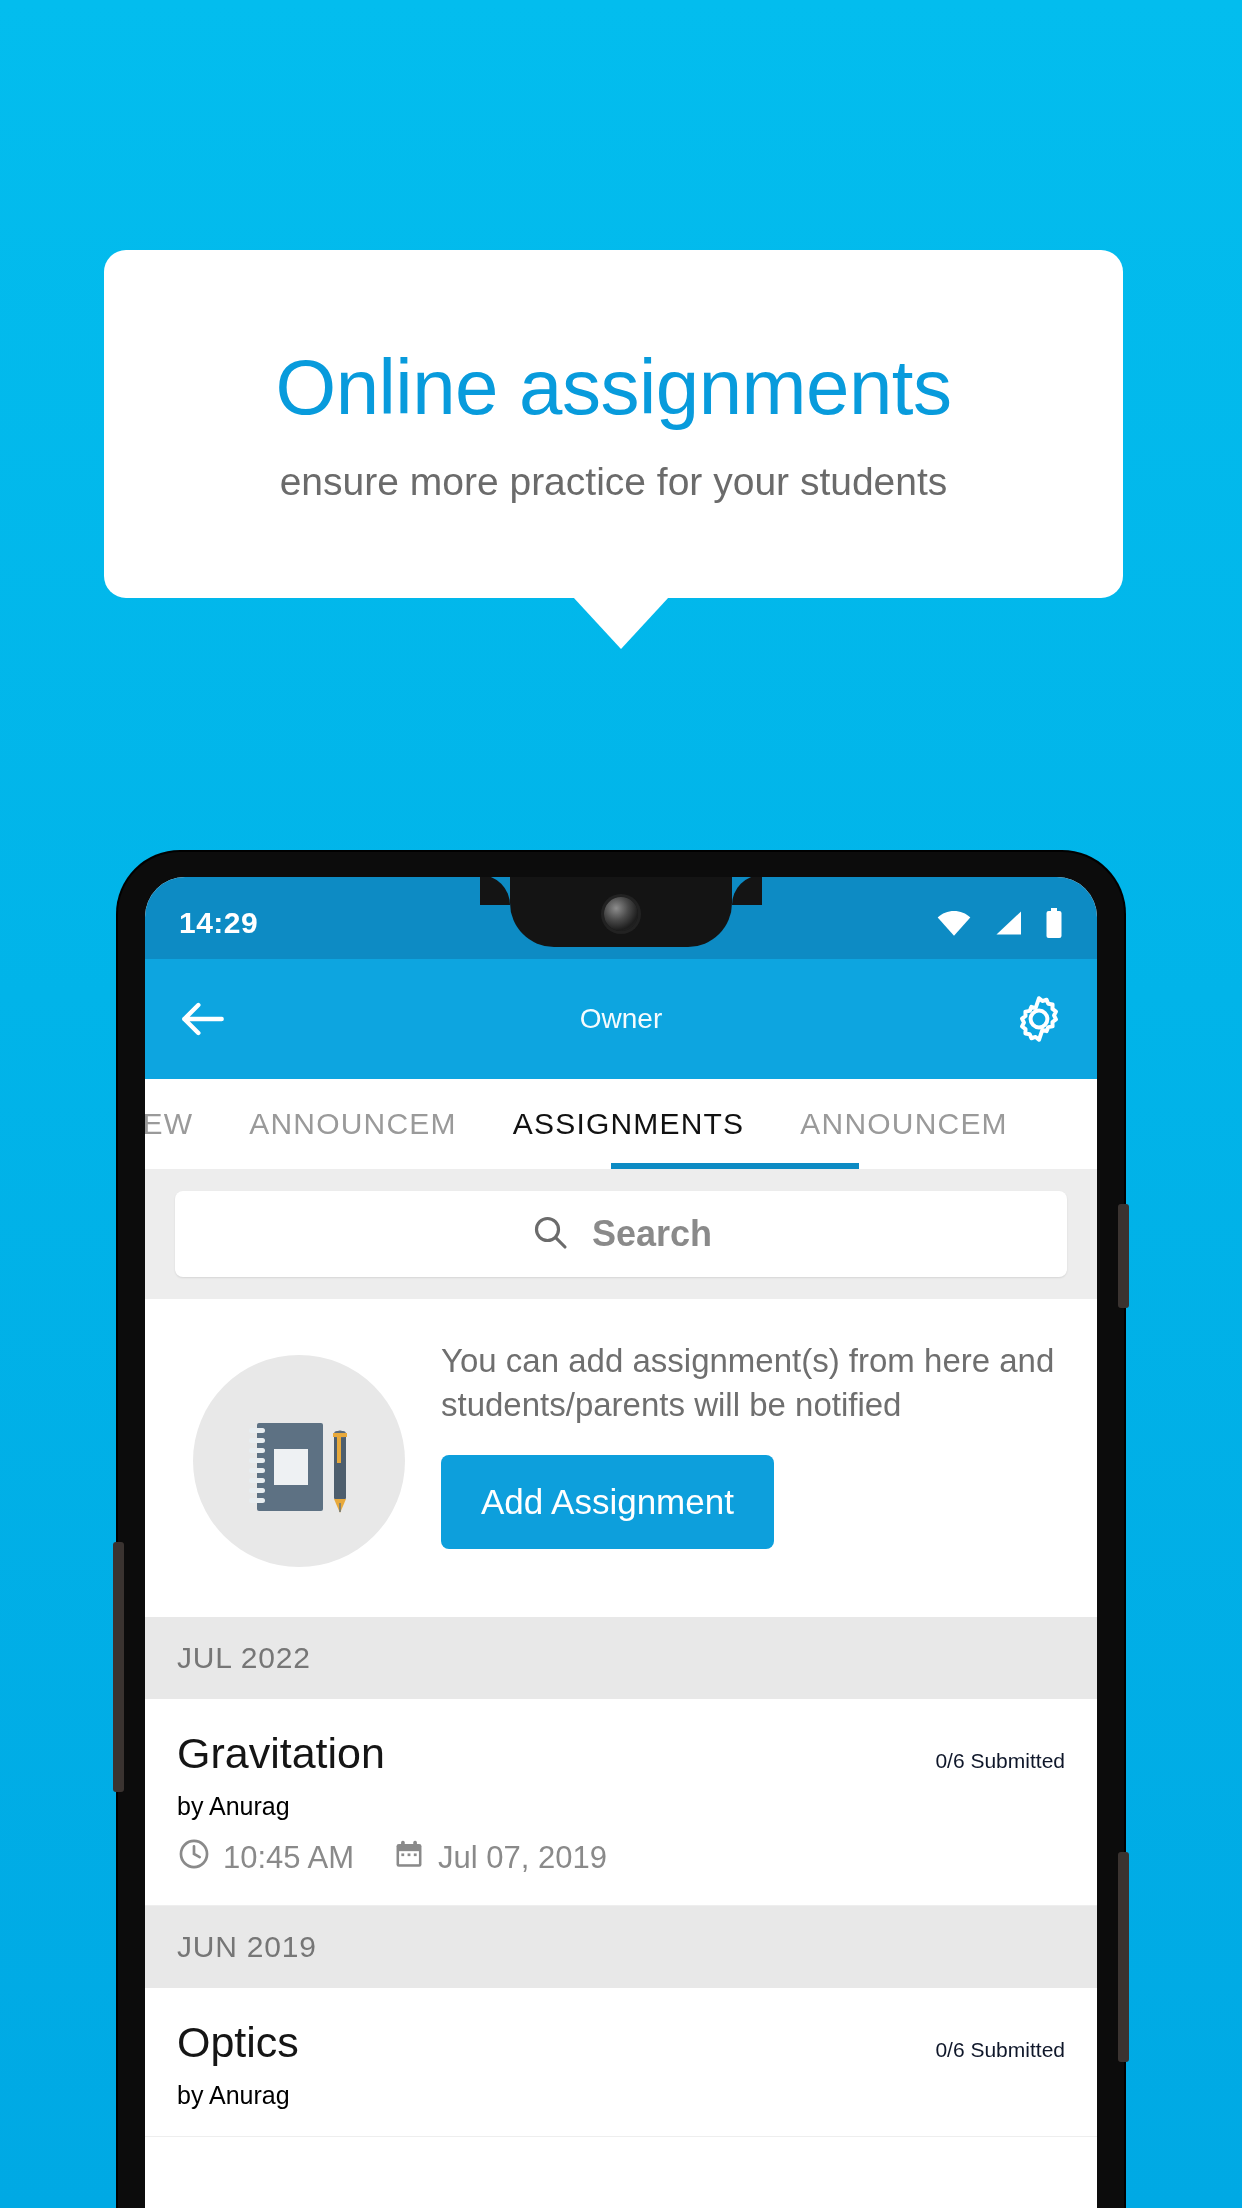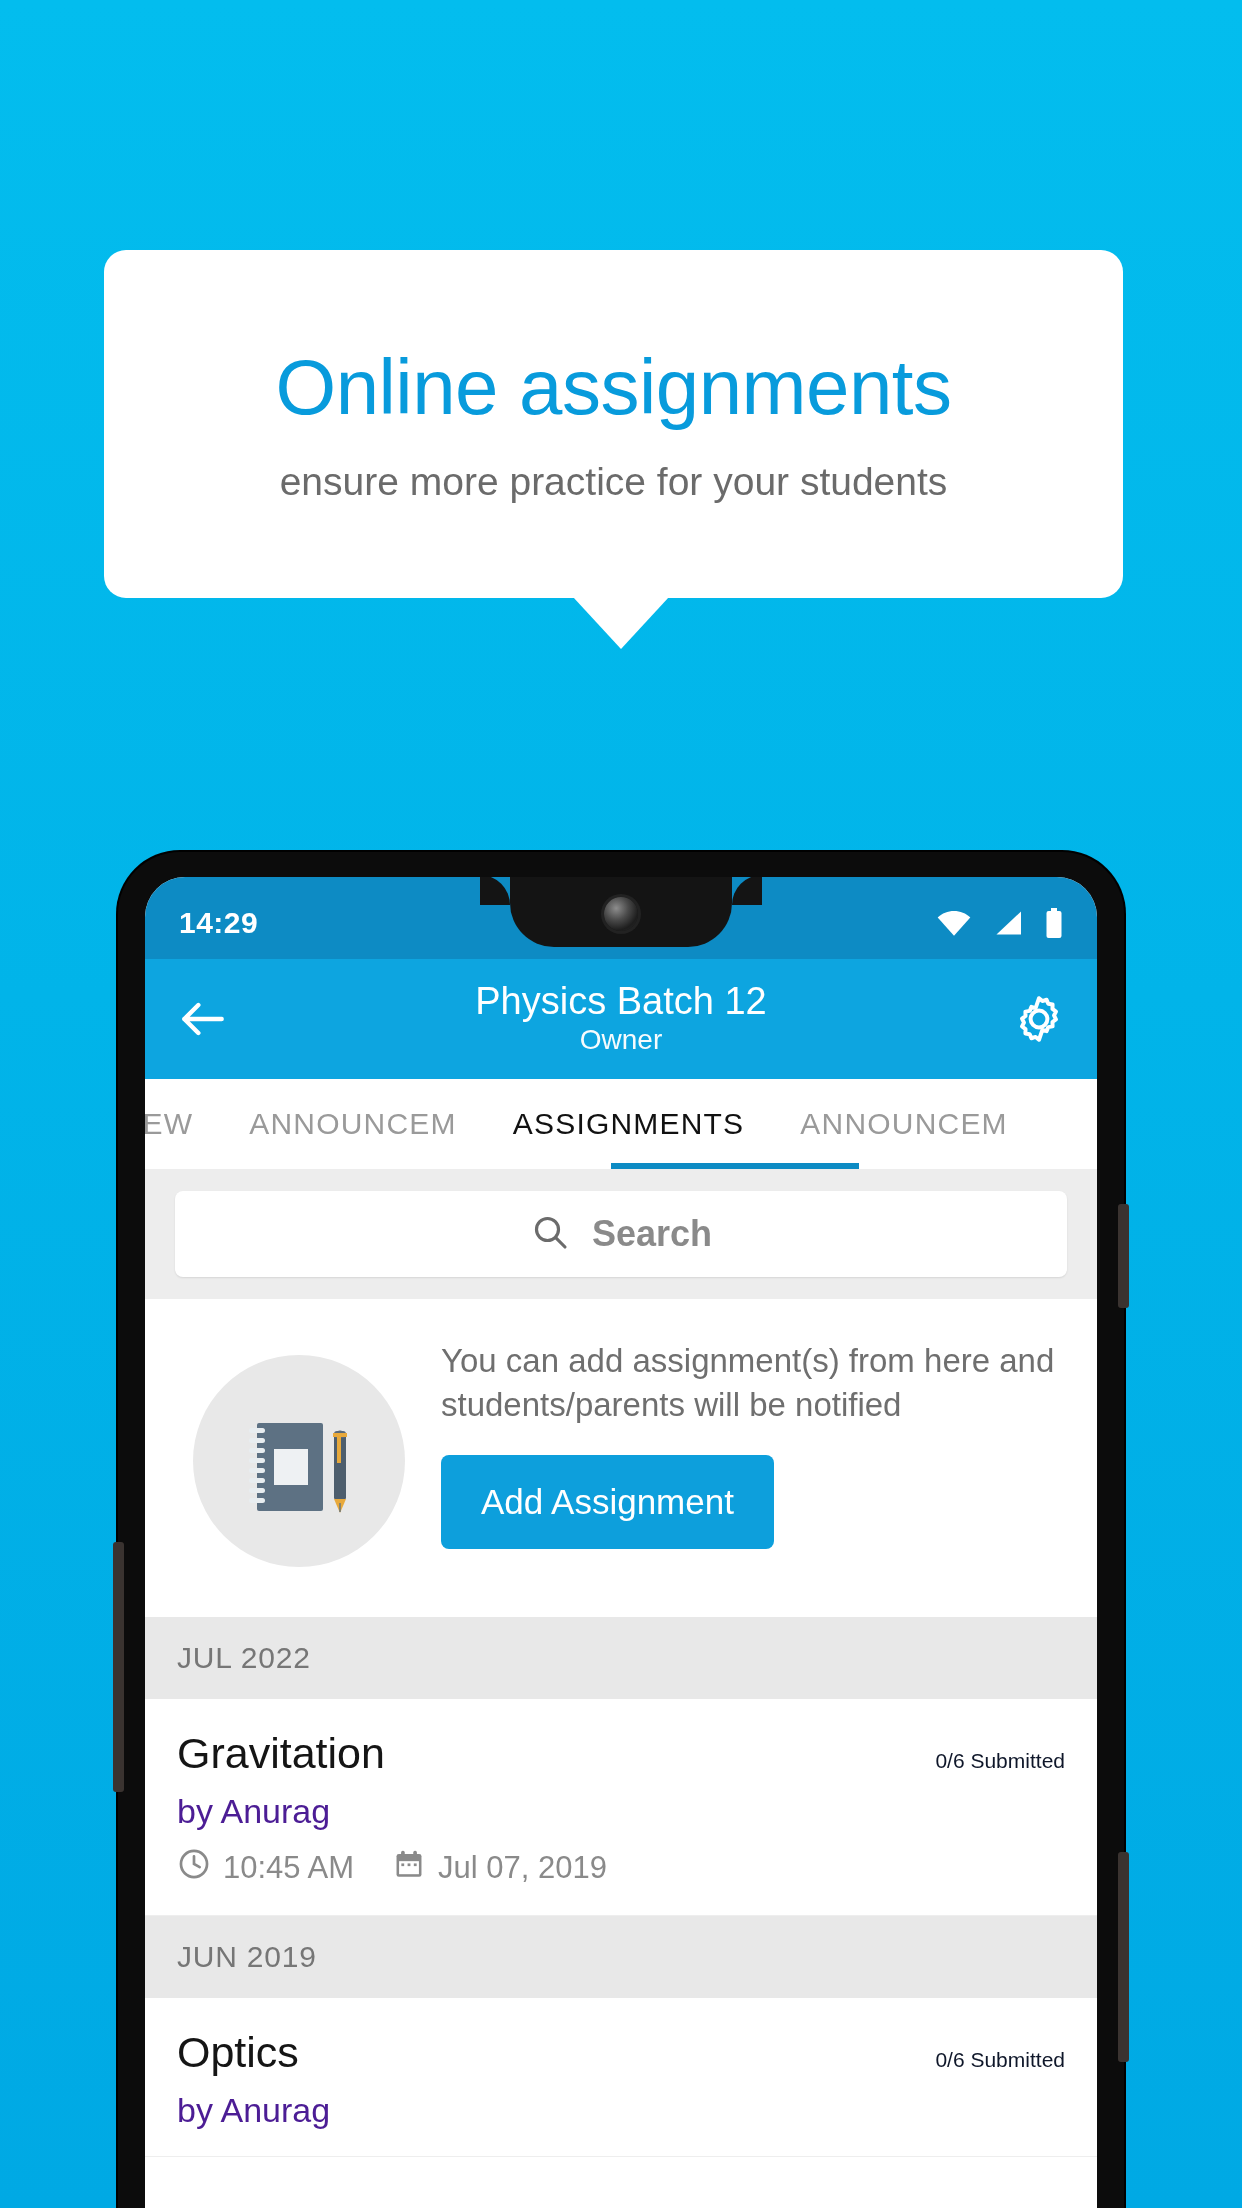--- a/index.html
+++ b/index.html
@@ -230,21 +230,21 @@
   .assignment {
     background:#fff;
     padding:30px 32px 26px 32px;
     border-bottom:1px solid #eeeeee;
   }
   .assignment-row1 {
     display:flex; align-items:baseline; justify-content:space-between;
   }
   .assignment-title { font-size:43px; color:#151515; }
   .assignment-status { font-size:21px; color:#0f172a; }
-  .assignment-by { font-size:34px; color:#4c1d95; margin-top:14px; }
+  .assignment-by { font-size:25px; color:#000000; margin-top:14px; }
   .assignment-meta {
     display:flex; align-items:center;
     gap:12px;
     margin-top:16px;
     font-size:31px; color:#8a8a8a;
   }
   .assignment-meta .gap { width:14px; }
 </style>
 </head>
 <body>
@@ -287,21 +287,20 @@
       </div>
     </div>
 
     <div class="appbar">
       <span class="back-arrow">
         <svg width="56" height="56" viewBox="0 0 24 24">
             <path fill="none" stroke="#ffffff" stroke-width="1.9" stroke-linecap="round" stroke-linejoin="round" d="M20 12 H4 M10 6 L4 12 L10 18"></path>
           </svg>
       </span>
       <div class="appbar-titles">
-        <div class="appbar-title">Physics Batch 12</div>
         <div class="appbar-sub">Owner</div>
       </div>
       <span class="gear">
         <svg width="56" height="56" viewBox="0 0 24 24">
           <path fill="none" stroke="#ffffff" stroke-width="1.7" stroke-linejoin="round" d="M12 3.1 l1.45 1.2 1.8 -.55 .72 1.74 1.86 .3 -.06 1.88 1.5 1.12 -.83 1.69 .83 1.69 -1.5 1.12 .06 1.88 -1.86 .3 -.72 1.74 -1.8 -.55 L12 20.9 l-1.45 -1.2 -1.8 .55 -.72 -1.74 -1.86 -.3 .06 -1.88 -1.5 -1.12 .83 -1.69 -.83 -1.69 1.5 -1.12 -.06 -1.88 1.86 -.3 .72 -1.74 1.8 .55 Z"></path>
           <circle cx="12" cy="12" r="3.6" fill="none" stroke="#ffffff" stroke-width="1.7"></circle>
         </svg>
       </span>
     </div>
 

